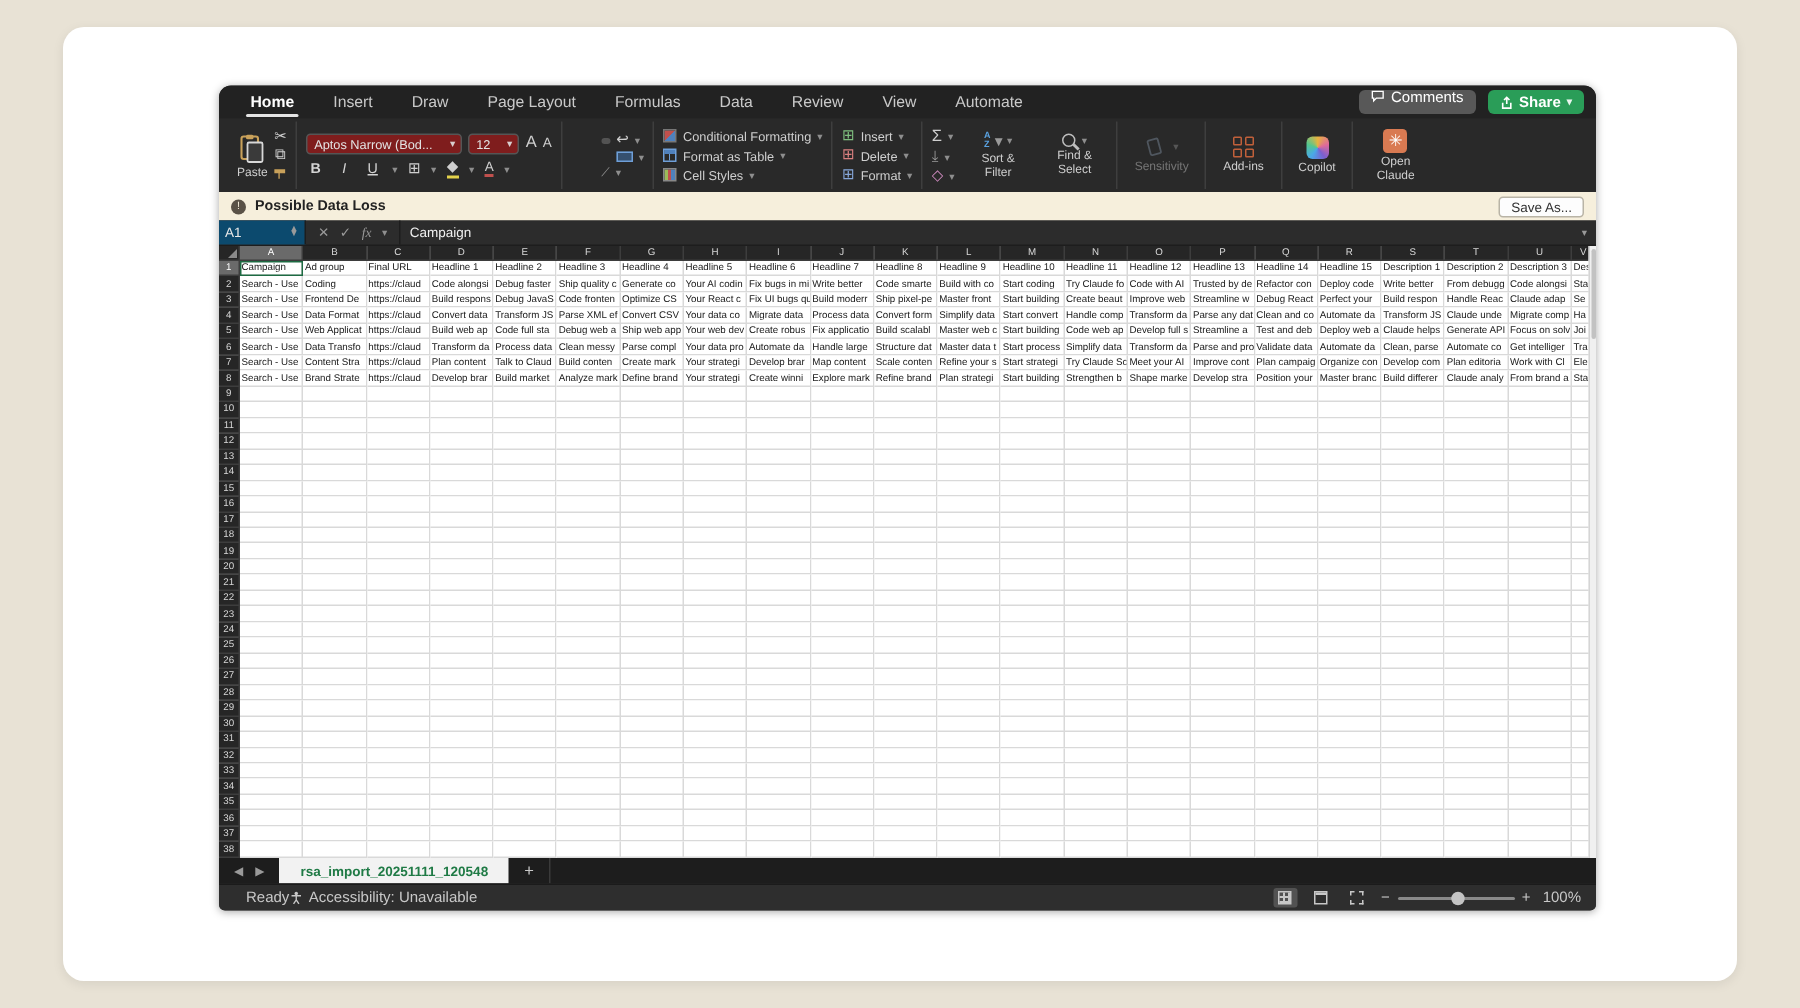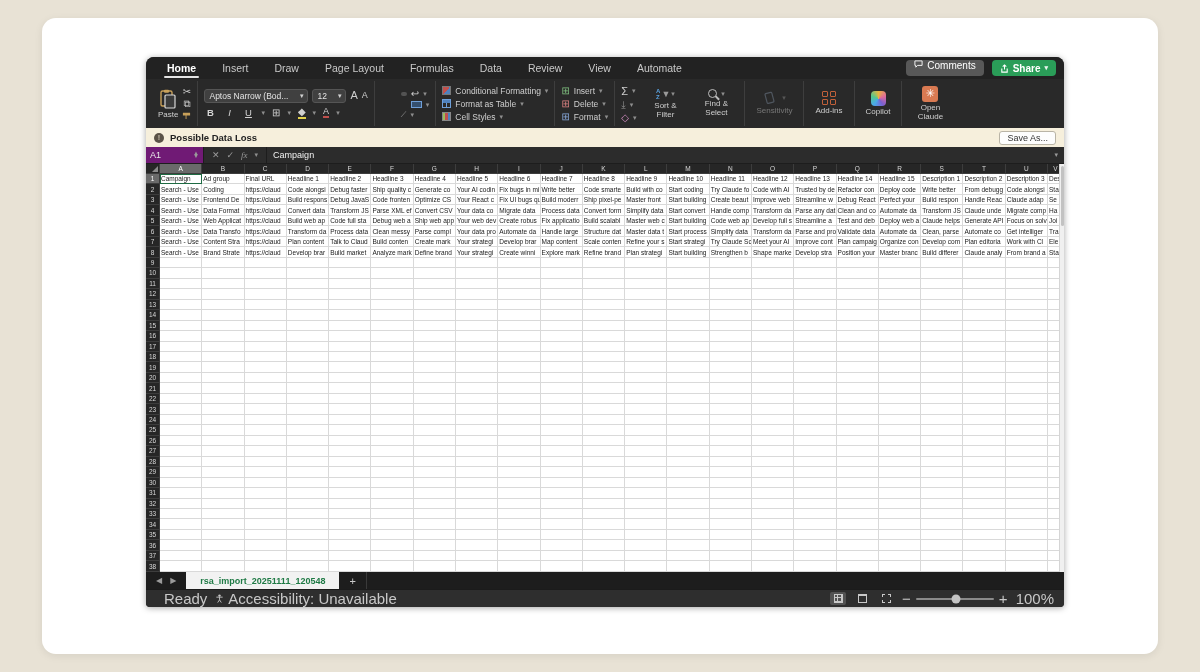--- a/index.html
+++ b/index.html
@@ -27,21 +27,21 @@
   .ribbon { height:49px; background:#292929; display:flex; align-items:stretch; padding:2px 6px; flex:none; }
   .rsec { display:flex; flex-direction:column; justify-content:center; padding:0 6px; border-right:1px solid #3e3e3e; }
   .rsec:last-child { border-right:none; }
   .rrow { display:flex; align-items:center; gap:4px; }
   .ic { color:#cfcfcf; font-size:10px; line-height:1; display:inline-flex; align-items:center; justify-content:center; }
   .dim { color:#9a9a9a; }
   .paste-wrap { display:flex; flex-direction:column; align-items:center; margin-right:4px; }
   .paste-label { color:#cfcfcf; font-size:8px; margin-top:1px; }
   .clip-svg { width:18px; height:20px; }
   .minicol { display:flex; flex-direction:column; gap:2px; }
-  .combo { background:#404040; border:1px solid #555; border-radius:3px; color:#e3e3e3;
+  .combo { background:#7f1d1d; border:1px solid #555; border-radius:3px; color:#e3e3e3;
            font-size:8.5px; height:14px; display:flex; align-items:center; padding:0 4px; gap:4px; }
   .combo .chev { margin-left:auto; }
   .fmt-btn { color:#d4d4d4; font-size:9.5px; width:12px; text-align:center; }
   .bars { width:10px; height:7px; background:repeating-linear-gradient(to bottom,#c9c9c9 0 1px,transparent 1px 3px); }
   .bars-box { padding:2px 3px; border-radius:2px; }
   .bars-box.sel { background:#535353; }
   .merge-ic { width:11px; height:7px; border:1px solid #6f9fd8; background:#35506f; }
   .cf-ic { width:9px; height:9px; background:linear-gradient(135deg,#c0504d 0 50%,#4f81bd 50% 100%); border:1px solid #777; }
   .tbl-ic { width:9px; height:9px; border:1px solid #6f9fd8; background:
             linear-gradient(#4f81bd 0 3px, transparent 3px),
@@ -67,21 +67,21 @@
   .mag::after { content:""; position:absolute; width:5px; height:1.5px; background:#bdbdbd; transform:rotate(45deg); right:-4px; bottom:-1px; }
 
   
   .warnbar { height:19px; background:#f6efdc; display:flex; align-items:center; padding:0 8px; gap:6px; flex:none; font-size:9.5px; color:#3a3a3a; }
   .warn-ic { width:10px; height:10px; border-radius:50%; background:#5a5247; color:#f6efdc; font-size:7px; display:flex; align-items:center; justify-content:center; flex:none; }
   .warn-title { font-weight:bold; color:#222; }
   .saveas { margin-left:auto; background:#fdfdfd; border:1px solid #b9b4a6; border-radius:3px; font-size:9px; color:#333; padding:1px 7px; }
 
   
   .fbar { height:17px; background:#2c2c2c; border-bottom:1px solid #1d1d1d; display:flex; align-items:stretch; flex:none; }
-  .namebox { width:58px; background:#701a75; border-right:1px solid #1d1d1d; display:flex; align-items:center; padding:0 4px; color:#e8e8e8; font-size:9px; }
+  .namebox { width:58px; background:#0c4a6e; border-right:1px solid #1d1d1d; display:flex; align-items:center; padding:0 4px; color:#e8e8e8; font-size:9px; }
   .stepper { margin-left:auto; display:flex; flex-direction:column; line-height:.5; color:#9a9a9a; font-size:6px; }
   .fbtns { display:flex; align-items:center; gap:7px; padding:0 8px; border-right:1px solid #1d1d1d; color:#9a9a9a; font-size:9px; }
   .fx { font-style:italic; font-family:"Liberation Serif", serif; }
   .ffield { flex:1; display:flex; align-items:center; color:#f0f0f0; font-size:9px; padding:0 6px; }
   .fbar-chev { display:flex; align-items:center; padding:0 6px; color:#9a9a9a; font-size:7px; }
 
   
   .gridwrap { flex:1; position:relative; background:#fff; overflow:hidden; }
   .grid { position:absolute; inset:0; display:grid;
           grid-template-columns:14px repeat(21, 1fr) 16px;
@@ -99,21 +99,21 @@
   .vscroll { position:absolute; top:0; right:0; width:5px; bottom:0; background:#f0f0f0; border-left:1px solid #d5d5d5; }
   .vthumb { position:absolute; top:2px; left:1px; width:3px; height:60px; background:#c2c2c2; border-radius:2px; }
 
   
   .sheetbar { height:17px; background:#1d1d1d; display:flex; align-items:stretch; flex:none; }
   .sheetnav { display:flex; align-items:center; gap:8px; padding:0 10px; color:#9a9a9a; font-size:8px; }
   .sheettab { background:#f2f2f2; color:#1f7a45; font-weight:bold; font-size:9px; display:flex; align-items:center; padding:0 14px; }
   .addsheet { color:#c9c9c9; font-size:11px; display:flex; align-items:center; padding:0 10px; border-right:1px solid #3a3a3a; }
 
   
-  .statusbar { height:18px; background:#2e2e2e; border-top:1px solid #1b1b1b; display:flex; align-items:center; padding:0 10px 0 18px; color:#c8c8c8; font-size:15px; gap:8px; flex:none; }
+  .statusbar { height:18px; background:#2e2e2e; border-top:1px solid #1b1b1b; display:flex; align-items:center; padding:0 10px 0 18px; color:#c8c8c8; font-size:10px; flex:none; }
   .sb-right { margin-left:auto; display:flex; align-items:center; gap:8px; }
   .viewbtn { width:16px; height:13px; display:flex; align-items:center; justify-content:center; border-radius:2px; color:#c8c8c8; font-size:9px; }
   .viewbtn.sel { background:#525252; }
   .vb-ic { width:9px; height:9px; border:1px solid #c8c8c8; }
   .vb-grid { background:repeating-linear-gradient(to right,transparent 0 2.5px,#c8c8c8 2.5px 3.5px),repeating-linear-gradient(to bottom,transparent 0 2.5px,#c8c8c8 2.5px 3.5px); }
   .vb-page { background:linear-gradient(#c8c8c8 0 1.5px, transparent 1.5px); }
   .vb-break { border-style:dashed; }
   .slider { display:flex; align-items:center; gap:5px; }
   .track { width:78px; height:2px; background:#8a8a8a; border-radius:1px; position:relative; }
   .thumb { position:absolute; left:52%; top:50%; transform:translate(-50%,-50%); width:9px; height:9px; border-radius:50%; background:#c4c4c4; }

